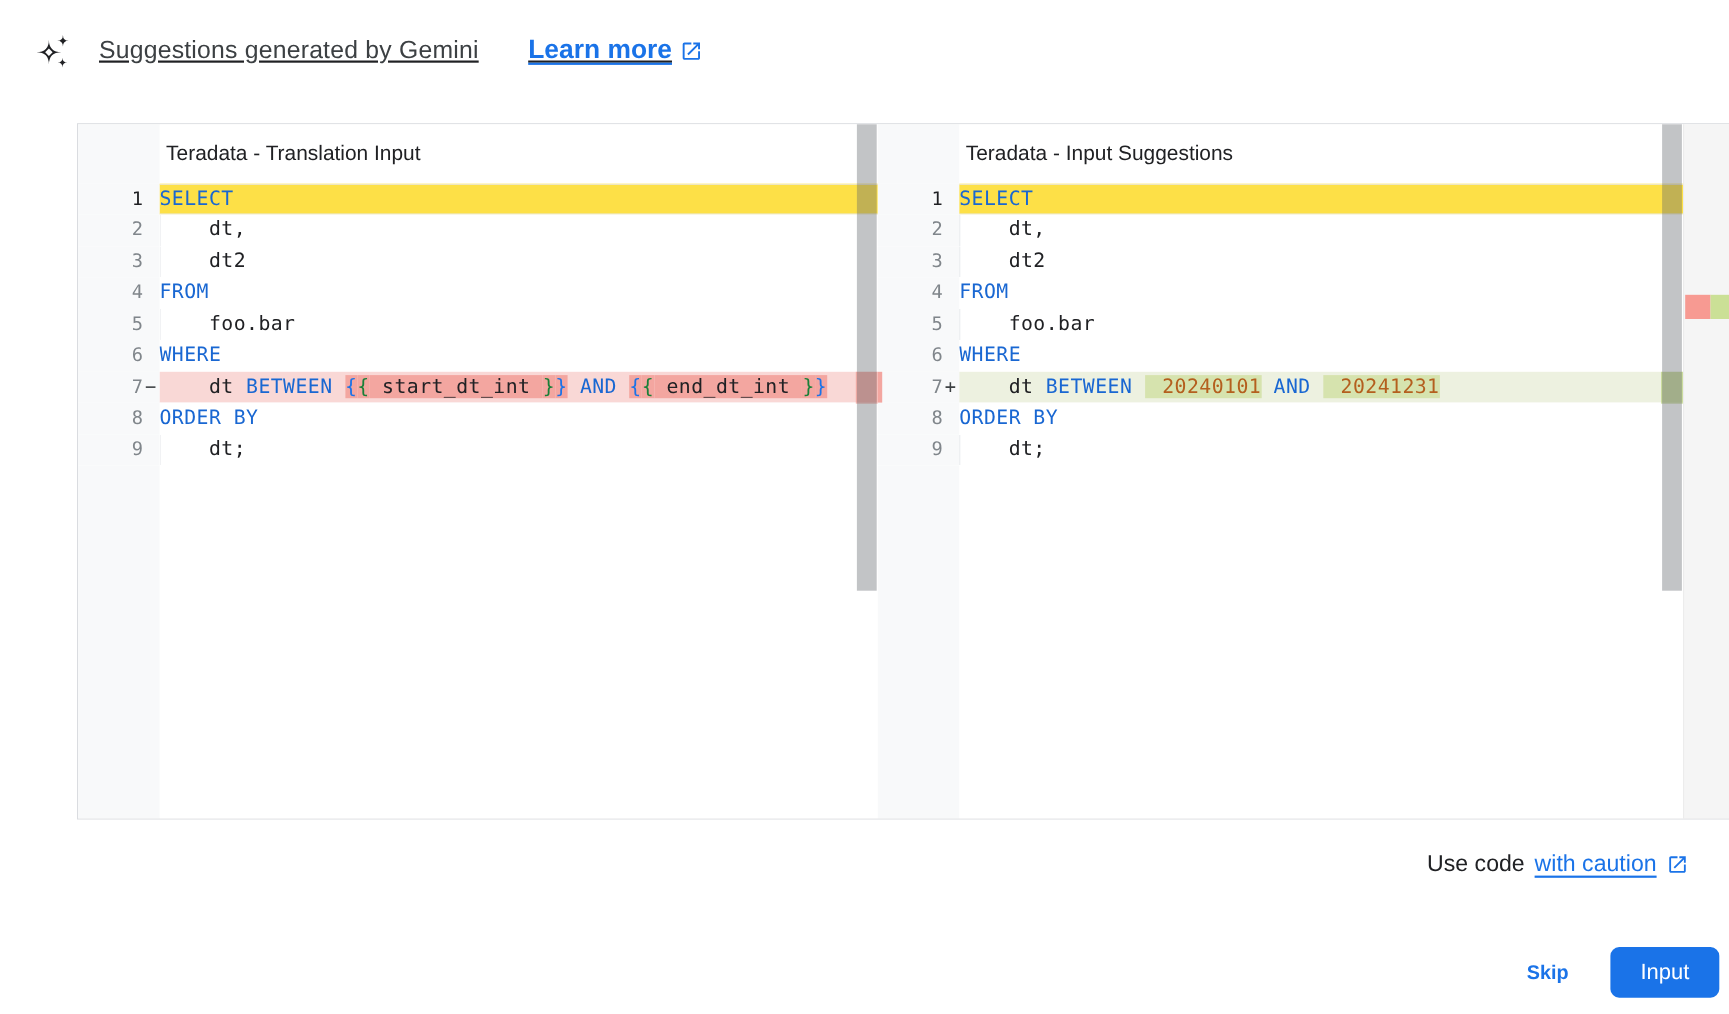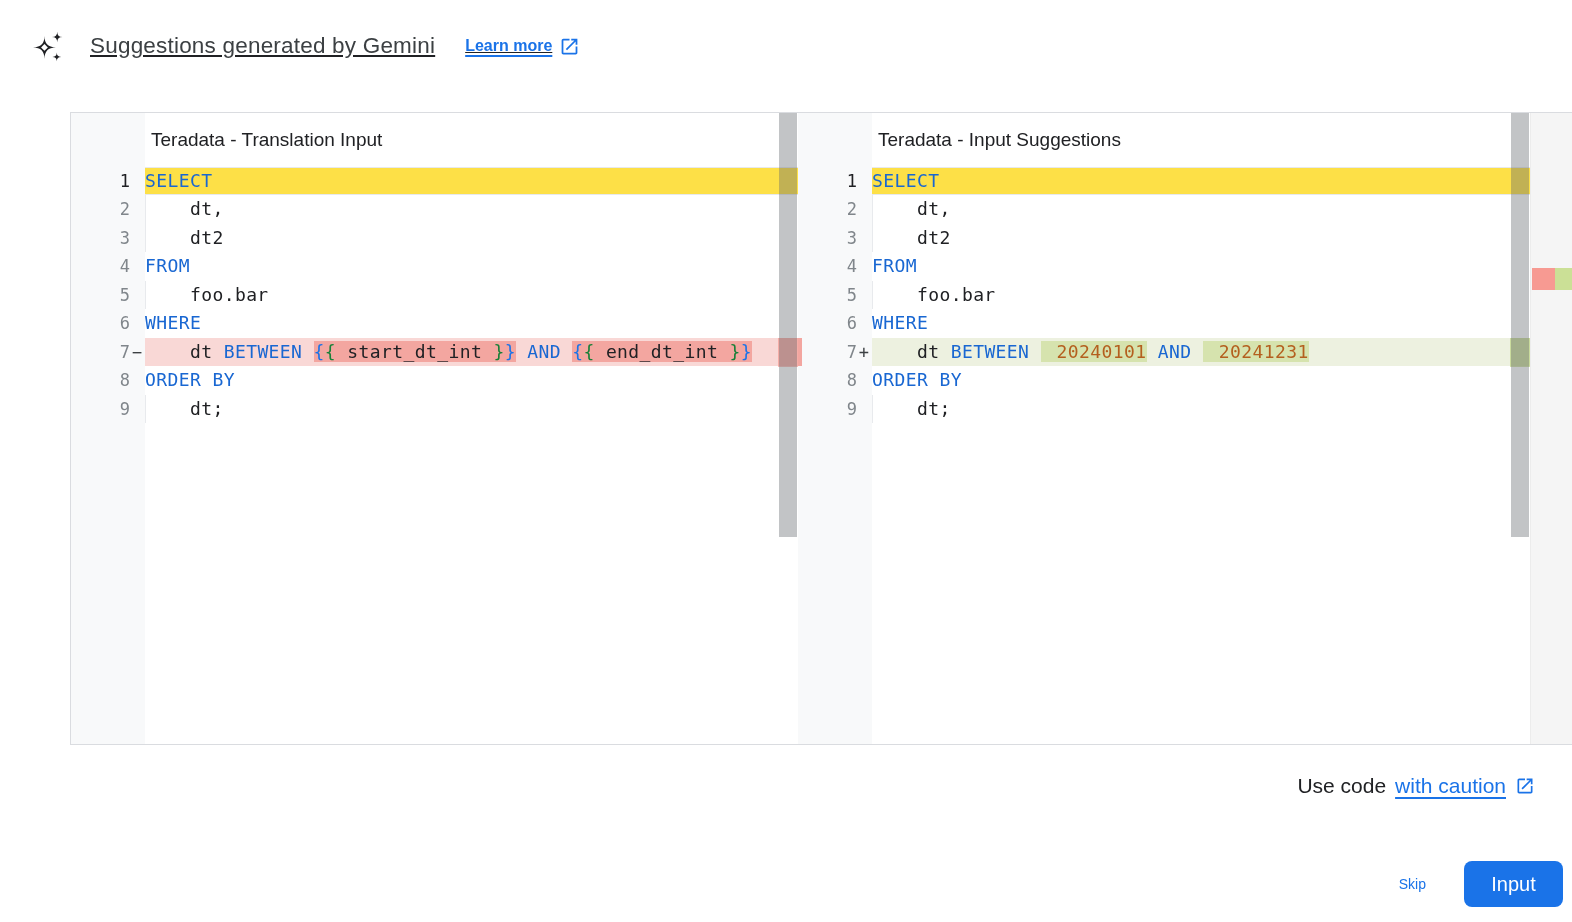--- a/index.html
+++ b/index.html
@@ -3,22 +3,22 @@
 <meta charset="utf-8">
 <style>
   html,body{margin:0;padding:0;background:#fff;}
   #app{position:relative;width:1572px;height:922px;background:#fff;overflow:hidden;
        font-family:"Liberation Sans",sans-serif;color:#202124;}
 
   
   .header{position:absolute;left:30px;top:24px;height:44px;display:flex;align-items:center;text-decoration:underline;}
   .spark{width:36px;height:36px;margin-right:24px;display:flex;align-items:center;justify-content:center;}
   .hdr-title{font-size:22.5px;color:#3c4043;letter-spacing:.2px;}
-  .learn{margin-left:30px;display:flex;align-items:center;gap:7px;color:var(--accent);
-         font-size:16px;font-weight:700;cursor:pointer;}
+  .learn{margin-left:45px;display:flex;align-items:center;gap:7px;color:var(--accent);
+         font-size:24px;font-weight:700;cursor:pointer;}
   .learn .lbl{text-decoration:underline;text-underline-offset:4px;text-decoration-thickness:2px;}
 
   
   .diff{position:absolute;left:30px;top:112px;width:1507px;height:631px;
         border:1px solid var(--panel-border);display:flex;background:#fff;margin-left:40px;}
   .pane{position:relative;display:flex;flex-direction:column;box-sizing:border-box;}
   .pane.left{width:727px;}
   .pane.right{width:780px;padding-right:48px;}
 
   .gut{width:74px;flex:0 0 74px;background:var(--gutter-bg);box-sizing:border-box;
@@ -70,21 +70,21 @@
   .iconbtn{width:26px;height:26px;display:flex;align-items:center;justify-content:center;color:var(--ui-gray);cursor:pointer;background:none;border:none;padding:0;}
 
   .usecode{position:absolute;top:770px;right:37px;height:32px;display:flex;align-items:center;gap:9px;font-size:21px;}
   .usecode .pre{color:#202124;}
   .usecode .link{color:var(--accent);font-weight:500;text-decoration:underline;text-underline-offset:4px;cursor:pointer;}
   .usecode .oin{color:var(--accent);display:flex;align-items:center;}
 
   .cfglink{position:absolute;left:30px;top:861px;height:46px;display:flex;align-items:center;
            color:var(--accent);font-size:21px;font-weight:500;cursor:pointer;}
   .actions{position:absolute;top:861px;right:9px;display:flex;align-items:center;gap:36px;}
-  .skip{color:var(--accent);font-size:14px;font-weight:400;background:none;border:none;cursor:pointer;padding:0 2px;}
+  .skip{color:var(--accent);font-size:18px;font-weight:700;background:none;border:none;cursor:pointer;padding:0 2px;}
   .apply{width:99px;height:46px;background:var(--apply-bg);color:#fff;border:none;border-radius:8px;
          font-size:20px;font-weight:500;font-family:"Liberation Sans",sans-serif;cursor:pointer;}
   svg{display:block;}
 </style>
 </head>
 <body>
 
 <div id="app">
 
   <div class="header">

